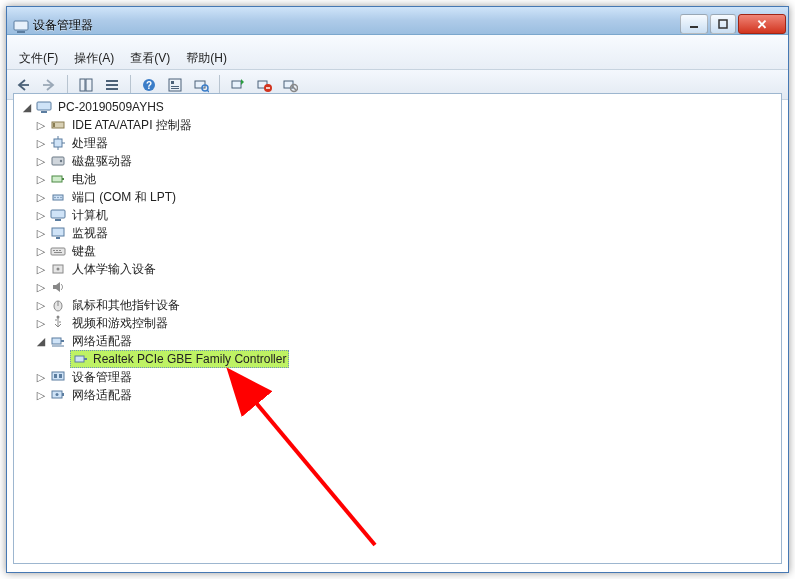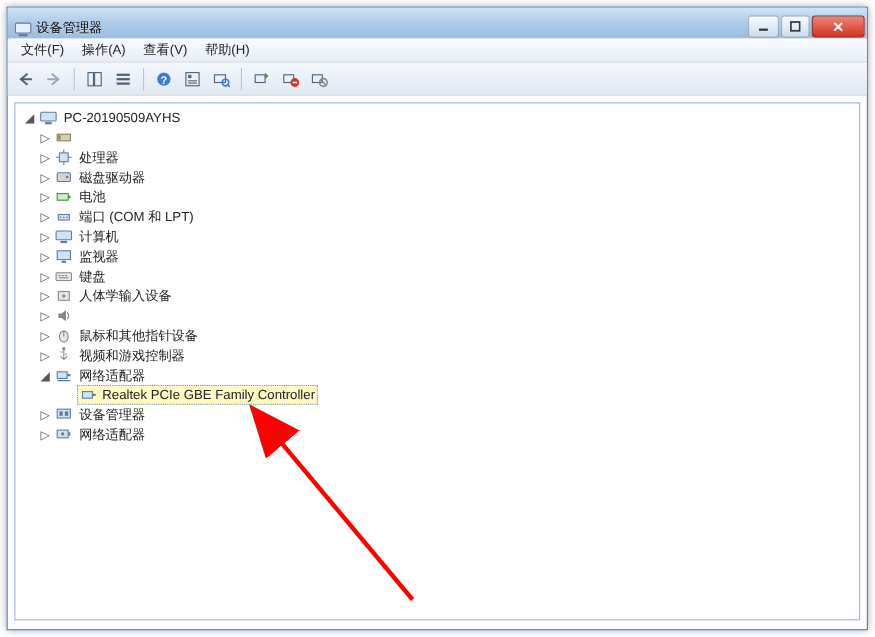--- a/index.html
+++ b/index.html
@@ -53,21 +53,21 @@
   }
   .winbtn.min { width: 28px; }
   .winbtn.max { width: 26px; margin-left: 2px; }
   .winbtn.close {
     width: 48px; margin-left: 2px; margin-right: 2px;
     background: linear-gradient(to bottom, #f08577, #d1341f);
     color: #fff; font-weight: bold; font-size: 13px;
     border-color: #a02515;
   }
   .menubar {
-    height: 22px;
+    height: 35px;
     background: linear-gradient(to bottom, #f8fbff, #e8eef6);
     border-bottom: 1px solid #c7d3df;
     display: flex; align-items:flex-end;
     padding: 0 4px;
   }
   .menuitem {
     padding: 2px 8px;
     color: #222;
     cursor: default;
   }
@@ -117,21 +117,21 @@
   }
   .exp.placeholder { color: transparent; }
   .nicon {
     width: 16px; height:16px; margin-right: 4px;
     display:flex; align-items:center; justify-content:center;
   }
   .nicon svg { width:16px; height:16px; }
   .label { color: #222; }
   .selected .label-wrap {
     border: 1px dotted #6b8fbf;
-    background: #fef9c3;
+    background: #bef264;
     padding: 0 2px;
   }
   .label-wrap { display:inline-flex; align-items:center; padding: 0 2px; }
   .root-indent { padding-left: 4px; }
   .level1 { padding-left: 18px; }
   .level2 { padding-left: 38px; }
   
   .arrow-svg {
     position: absolute;
     left: 0; top: 0;
@@ -265,20 +265,23 @@
 
       <div class="node level1">
         <div class="row">
           <span class="exp">▷</span>
           <span class="nicon">
               <svg viewBox="0 0 16 16">
                 <rect x="2" y="5" width="12" height="6" fill="#d8d0b4" stroke="#8a7d52"></rect>
                 <rect x="3" y="6" width="2" height="4" fill="#8a7d52"></rect>
               </svg>
             </span>
+          <span class="label-wrap">
+              <span class="label">IDE ATA/ATAPI 控制器</span>
+            </span>
         </div>
       </div>
 
       <div class="node level1">
           <div class="row">
         <span class="exp">▷</span>
         <span class="nicon">
               <svg viewBox="0 0 16 16">
                 <rect x="4" y="4" width="8" height="8" fill="#cfe3f7" stroke="#5b7da0"></rect>
                 <path d="M8 1v3M8 12v3M1 8h3M12 8h3" stroke="#5b7da0"></path>

